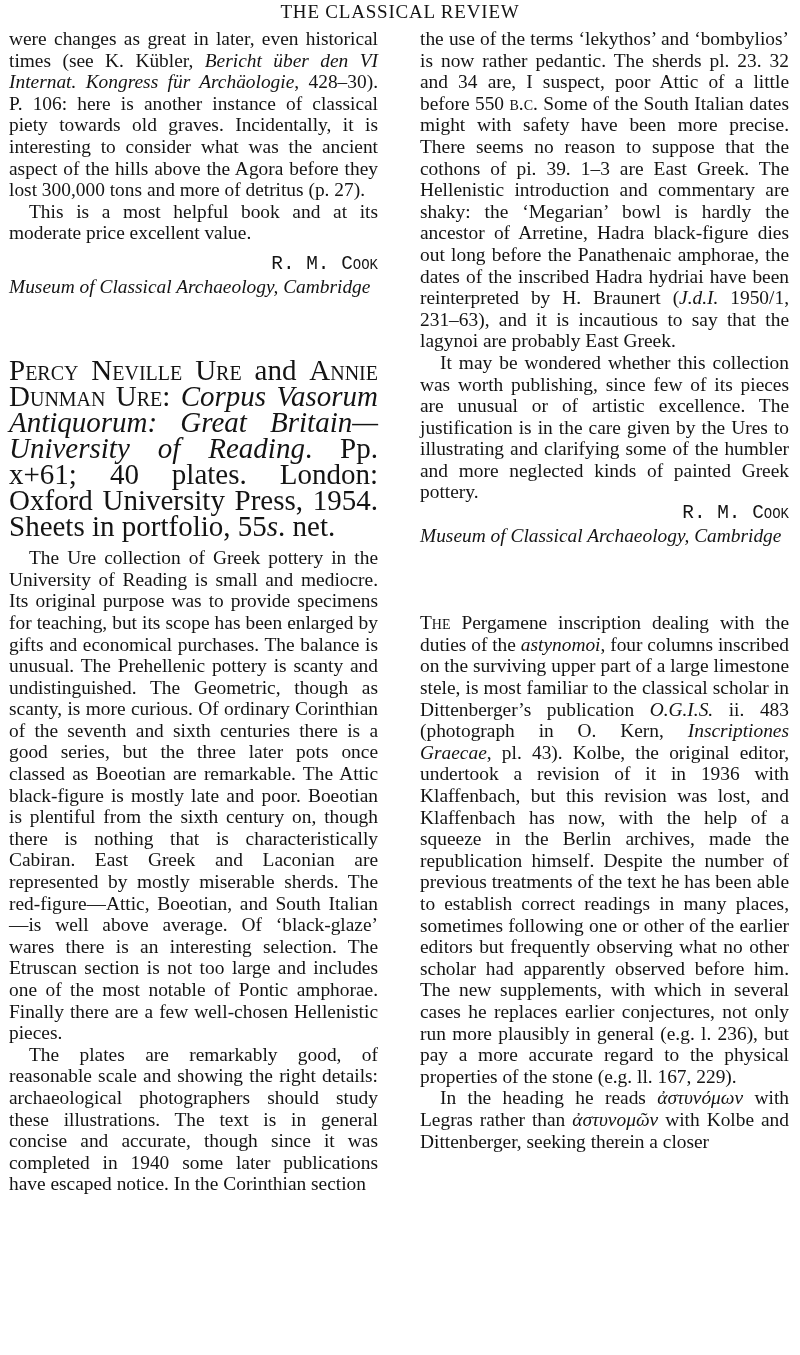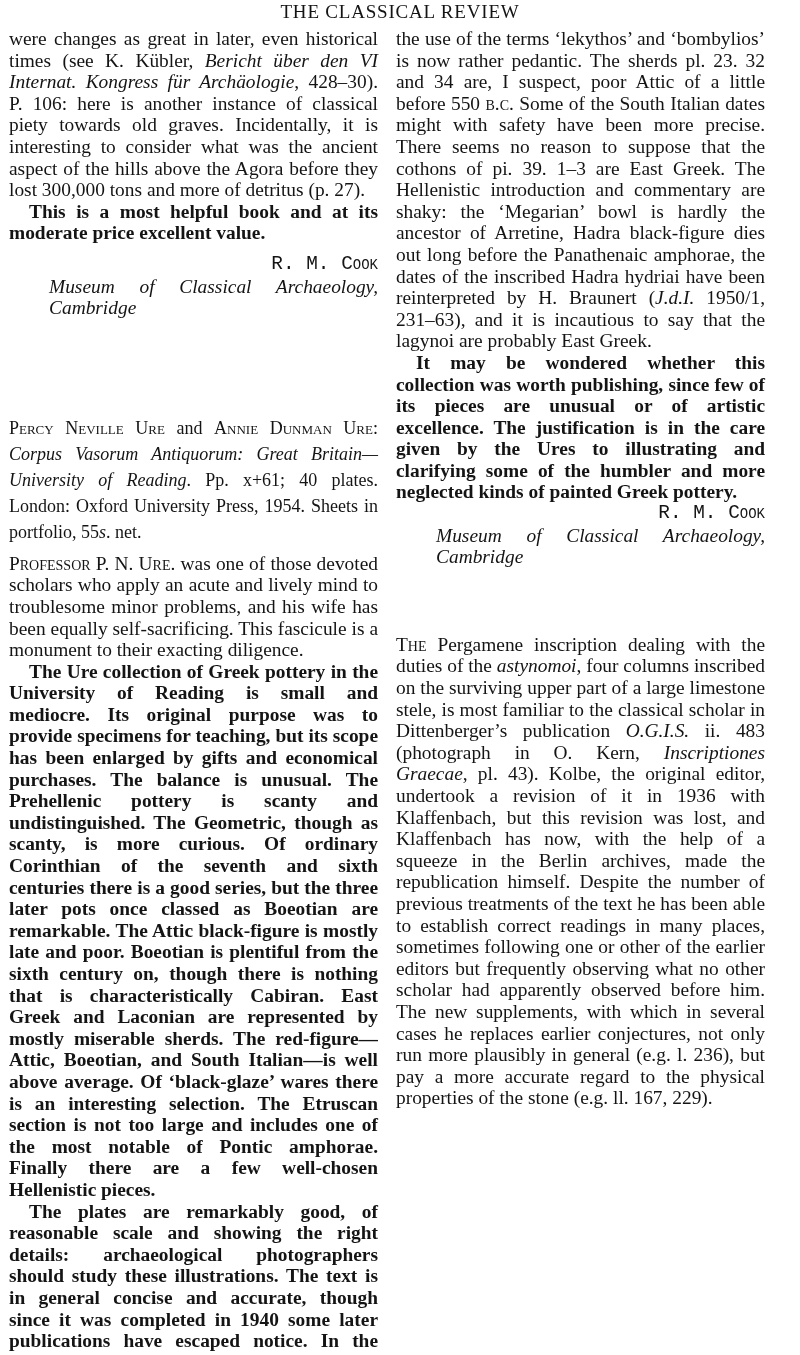--- a/index.html
+++ b/index.html
@@ -16,28 +16,28 @@
     font-size: 19px; letter-spacing: 0.8px;
   }
   .page-number {
     position: absolute; right: 12px; top: 1px; font-size: 19px;
   }
   .col {
     position: absolute; top: 28px; width: 369px;
     font-size: 19.4px; line-height: 21.6px;
   }
   .col.left { left: 9px; }
-  .col.right { left: 396px; width: 369px; }
+  .col.right { left: 420px; width: 369px; }
   p { margin: 0; text-align: justify; hyphens: manual; }
-  p.indent { text-indent: 20px; font-weight: bold; }
+  p.indent { text-indent: 20px; }
   .sc { font-variant: small-caps; }
   .sig-name { text-align: right; margin-top: 10px; font-family: Liberation Mono, monospace; }
-  .sig-inst { font-style: italic; margin-top: 0; margin-left: 40px; }
+  .sig-inst { font-style: italic; margin-top: 0; }
   .heading {
-    font-size: 18px; line-height: 26px; text-align: justify; margin-top: 36px;
+    font-size: 29px; line-height: 26px; text-align: justify;
   }
   .heading .sc { font-variant: small-caps; }
   i { font-style: italic; }
   .gap-lg { height: 60px; }
   .gap-md { height: 44px; }
   .gap-sm { height: 8px; }
 </style>
 </head>
 <body>
 
@@ -51,30 +51,30 @@
   <p class="indent">This is a most helpful book and at its moderate price excellent value.</p>
   <p class="sig-name sc">R. M. Cook</p>
   <p class="sig-inst">Museum of Classical Archaeology, Cambridge</p>
 
   <div class="gap-lg"></div>
 
   <p class="heading"><span class="sc">Percy Neville Ure</span><span> and </span><span class="sc">Annie Dunman Ure</span><span>: </span><i>Corpus Vasorum Antiquorum: Great Britain—University of Reading</i><span>. Pp. x+61; 40 plates. London: Oxford University Press, 1954. Sheets in portfolio, 55</span><i>s</i><span>. net.</span></p>
 
   <div class="gap-sm"></div>
 
-  <p><span class="sc">Professor P. N. Ure</span><span>. was one of those devoted scholars who apply an acute and lively mind to troublesome minor problems, and his wife has been equally self-sacrificing. This fascicule is a monument to their exacting diligence.</span></p>
   <p class="indent">The Ure collection of Greek pottery in the University of Reading is small and mediocre. Its original purpose was to provide specimens for teaching, but its scope has been enlarged by gifts and economical purchases. The balance is unusual. The Prehellenic pottery is scanty and undistinguished. The Geometric, though as scanty, is more curious. Of ordinary Corinthian of the seventh and sixth centuries there is a good series, but the three later pots once classed as Boeotian are remarkable. The Attic black-figure is mostly late and poor. Boeotian is plentiful from the sixth century on, though there is nothing that is characteristically Cabiran. East Greek and Laconian are represented by mostly miserable sherds. The red-figure—Attic, Boeotian, and South Italian—is well above average. Of ‘black-glaze’ wares there is an interesting selection. The Etruscan section is not too large and includes one of the most notable of Pontic amphorae. Finally there are a few well-chosen Hellenistic pieces.</p>
   <p class="indent">The plates are remarkably good, of reasonable scale and showing the right details: archaeological photographers should study these illustrations. The text is in general concise and accurate, though since it was completed in 1940 some later publications have escaped notice. In the Corinthian section</p>
 </div>
 
 <div class="col right">
   <p><span>the use of the terms ‘lekythos’ and ‘bombylios’ is now rather pedantic. The sherds pl. 23. 32 and 34 are, I suspect, poor Attic of a little before 550 </span><span class="sc">b.c.</span><span> Some of the South Italian dates might with safety have been more precise. There seems no reason to suppose that the cothons of pi. 39. 1–3 are East Greek. The Hellenistic introduction and commentary are shaky: the ‘Megarian’ bowl is hardly the ancestor of Arretine, Hadra black-figure dies out long before the Panathenaic amphorae, the dates of the inscribed Hadra hydriai have been reinterpreted by H. Braunert (</span><i>J.d.I.</i><span> 1950/1, 231–63), and it is incautious to say that the lagynoi are probably East Greek.</span></p>
   <p class="indent">It may be wondered whether this collection was worth publishing, since few of its pieces are unusual or of artistic excellence. The justification is in the care given by the Ures to illustrating and clarifying some of the humbler and more neglected kinds of painted Greek pottery.</p>
   <p class="sig-name sc" style="margin-top:0">R. M. Cook</p>
   <p class="sig-inst">Museum of Classical Archaeology, Cambridge</p>
 
   <div class="gap-md" style="height:58px"></div>
 
 
   <div class="gap-sm"></div>
 
   <p><span class="sc">The</span><span> Pergamene inscription dealing with the duties of the </span><i>astynomoi</i><span>, four columns inscribed on the surviving upper part of a large limestone stele, is most familiar to the classical scholar in Dittenberger’s publication </span><i>O.G.I.S.</i><span> ii. 483 (photograph in O. Kern, </span><i>Inscriptiones Graecae</i><span>, pl. 43). Kolbe, the original editor, undertook a revision of it in 1936 with Klaffenbach, but this revision was lost, and Klaffenbach has now, with the help of a squeeze in the Berlin archives, made the republication himself. Despite the number of previous treatments of the text he has been able to establish correct readings in many places, sometimes following one or other of the earlier editors but frequently observing what no other scholar had apparently observed before him. The new supplements, with which in several cases he replaces earlier conjectures, not only run more plausibly in general (e.g. l. 236), but pay a more accurate regard to the physical properties of the stone (e.g. ll. 167, 229).</span></p>
+  <p class="indent"><span>In the heading he reads </span><i>ἀστυνόμων</i><span> with Legras rather than </span><i>ἀστυνομῶν</i><span> with Kolbe and Dittenberger, seeking therein a closer</span></p>
 </div>
 
 </body></html>

